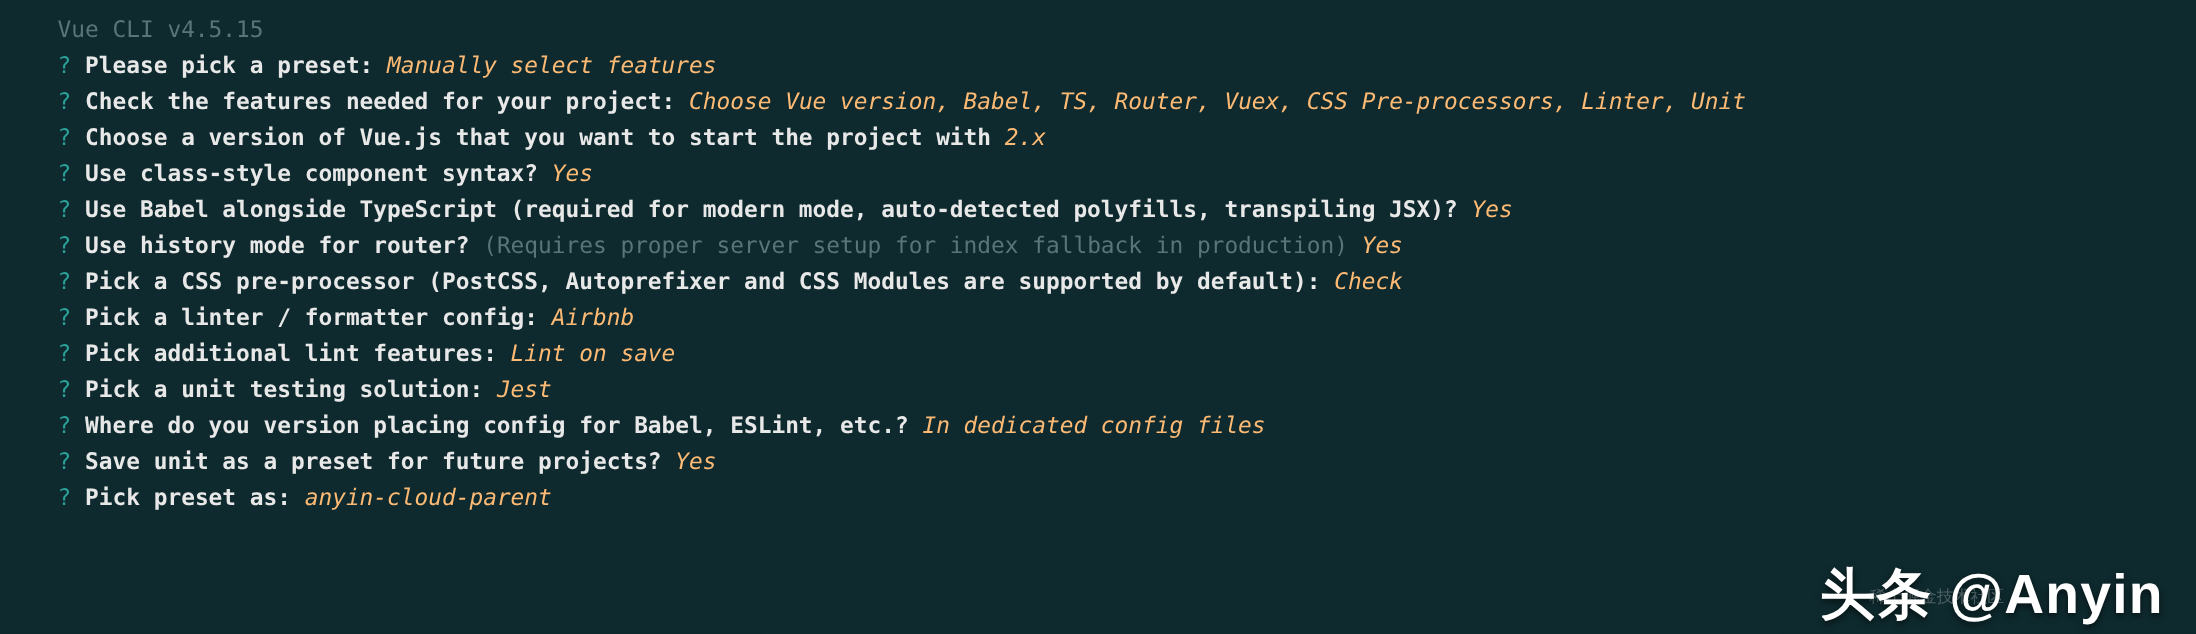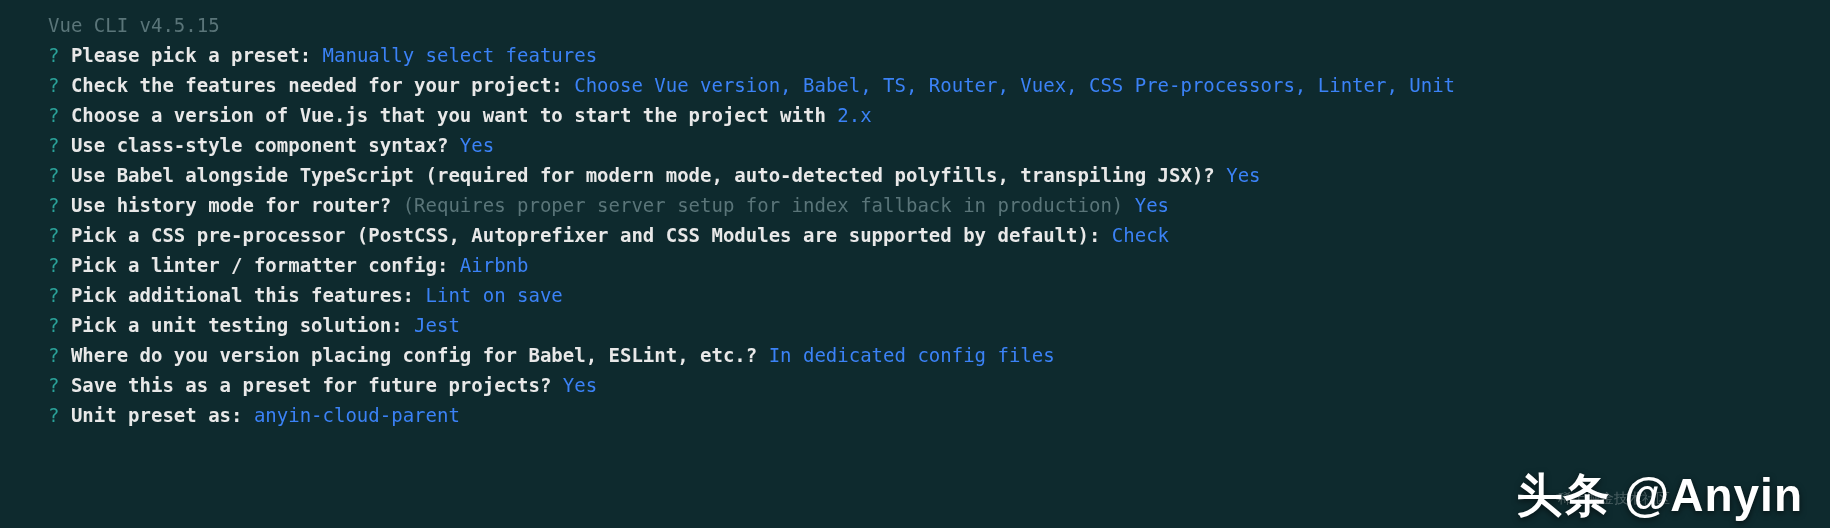--- a/index.html
+++ b/index.html
@@ -26,21 +26,22 @@
       color: #5a7579;
     }
     .green-q {
       color: #2aa198;
     }
     .white {
       color: #e8e8e8;
       font-weight: 600;
     }
     .cyan {
-      color: #3b82f6;
+      color: #fdba74;
+      font-style: italic;
     }
     .watermark {
       position: absolute;
       right: 27px;
       bottom: 18px;
       color: #ffffff;
       font-family: "Microsoft YaHei", "PingFang SC", sans-serif;
       font-size: 46px;
       font-weight: 700;
       text-shadow: 0 2px 6px rgba(0,0,0,0.6);
@@ -88,33 +89,33 @@
 
 <div class="line">
   <span class="green-q">?</span><span class="white"> Pick a CSS pre-processor (PostCSS, Autoprefixer and CSS Modules are supported by default): </span><span class="cyan">Check</span>
 </div>
 
 <div class="line">
   <span class="green-q">?</span><span class="white"> Pick a linter / formatter config: </span><span class="cyan">Airbnb</span>
 </div>
 
 <div class="line">
-  <span class="green-q">?</span><span class="white"> Pick additional this features: </span><span class="cyan">Lint on save</span>
+  <span class="green-q">?</span><span class="white"> Pick additional lint features: </span><span class="cyan">Lint on save</span>
 </div>
 
 <div class="line">
   <span class="green-q">?</span><span class="white"> Pick a unit testing solution: </span><span class="cyan">Jest</span>
 </div>
 
 <div class="line">
   <span class="green-q">?</span><span class="white"> Where do you version placing config for Babel, ESLint, etc.? </span><span class="cyan">In dedicated config files</span>
 </div>
 
 <div class="line">
-  <span class="green-q">?</span><span class="white"> Save this as a preset for future projects? </span><span class="cyan">Yes</span>
+  <span class="green-q">?</span><span class="white"> Save unit as a preset for future projects? </span><span class="cyan">Yes</span>
 </div>
 
 <div class="line">
-  <span class="green-q">?</span><span class="white"> Unit preset as: </span><span class="cyan">anyin-cloud-parent</span>
+  <span class="green-q">?</span><span class="white"> Pick preset as: </span><span class="cyan">anyin-cloud-parent</span>
 </div>
 
 <div class="watermark">头条 @Anyin</div>
 <div class="subwatermark">稀土掘金技术社区</div>
 
 </body></html>

